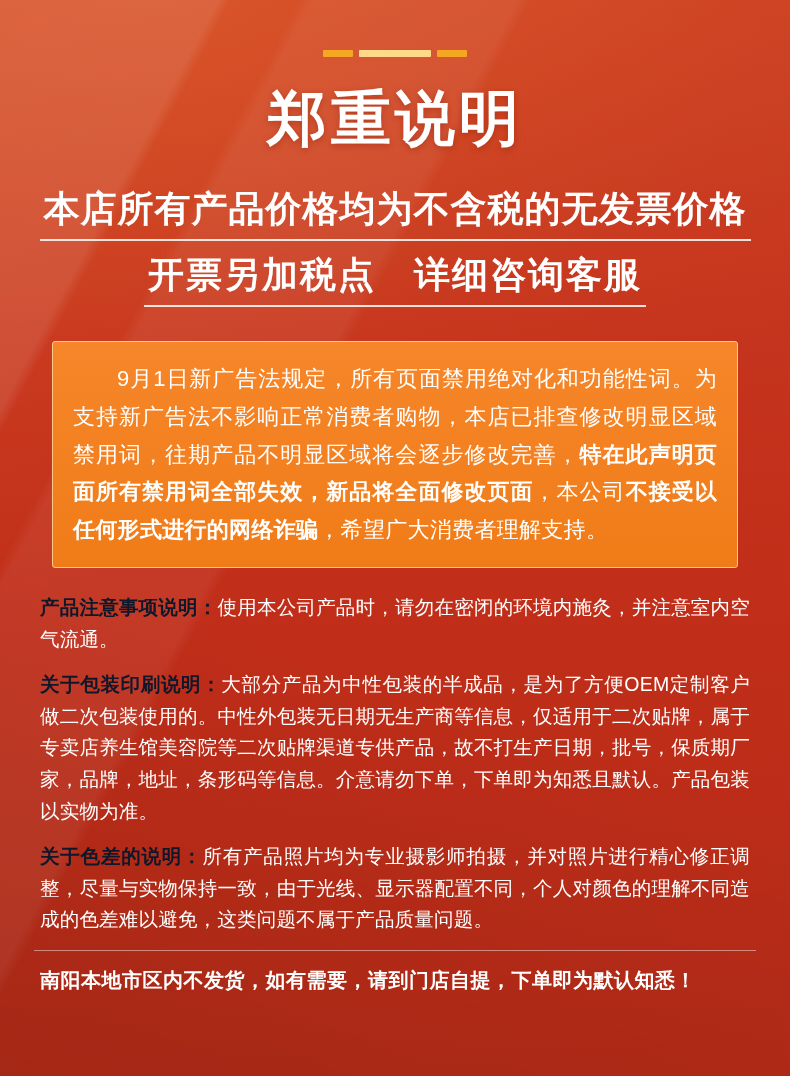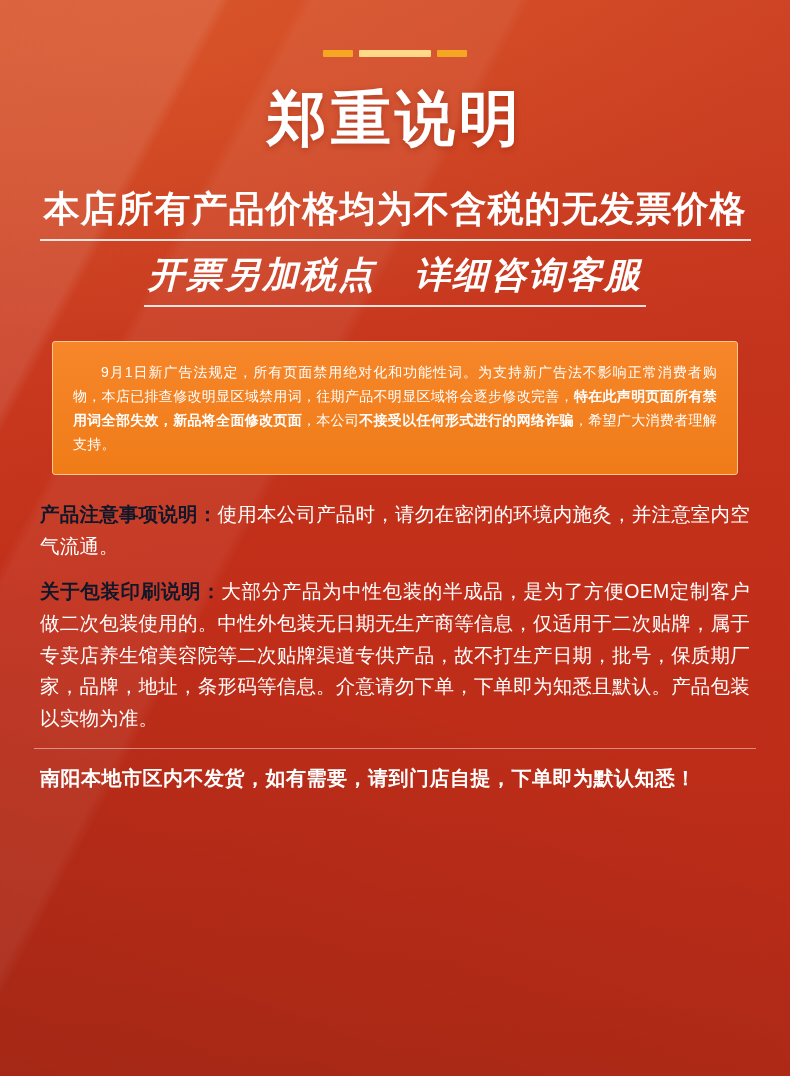--- a/index.html
+++ b/index.html
@@ -55,32 +55,32 @@
     font-weight: bold;
     font-size: 36px;
     line-height: 1.5;
     letter-spacing: 1px;
   }
   .subtitle-line {
     display: inline-block;
     border-bottom: 2px solid rgba(255,255,255,0.85);
     padding: 0 4px 3px 4px;
   }
-  .subtitle-line.second { margin-top: 7px; letter-spacing: 2px; font-style: italic; }
+  .subtitle-line.second { margin-top: 7px; letter-spacing: 2px; }
 
   
   .notice-box {
     margin: 34px 24px 0 24px;
     background: #f48120;
     background: linear-gradient(180deg,#f6862a 0%, #f07c18 100%);
     border: 1px solid #ffc98a;
     border-radius: 3px;
     padding: 18px 20px 18px 20px;
     color: #ffffff;
-    font-size: 14px;
+    font-size: 22px;
     line-height: 1.72;
     text-align: justify;
     letter-spacing: 0.3px;
   }
   .notice-box p { text-indent: 2em; }
   .notice-box b { font-weight: bold; }
 
   
   .sections { margin-top: 24px; padding: 0 12px; }
   .section { margin-bottom: 14px; }
@@ -140,20 +140,23 @@
 
     <div class="section">
       <p><span class="lead">产品注意事项说明：</span><span>使用本公司产品时，请勿在密闭的环境内施灸，并注意室内空气流通。</span></p>
     </div>
 
 
     <div class="section">
       <p><span class="lead">关于包装印刷说明：</span><span>大部分产品为中性包装的半成品，是为了方便OEM定制客户做二次包装使用的。中性外包装无日期无生产商等信息，仅适用于二次贴牌，属于专卖店养生馆美容院等二次贴牌渠道专供产品，故不打生产日期，批号，保质期厂家，品牌，地址，条形码等信息。介意请勿下单，下单即为知悉且默认。产品包装以实物为准。</span></p>
     </div>
 
+    <div class="section">
+      <p><span class="lead">关于色差的说明：</span><span>所有产品照片均为专业摄影师拍摄，并对照片进行精心修正调整，尽量与实物保持一致，由于光线、显示器配置不同，个人对颜色的理解不同造成的色差难以避免，这类问题不属于产品质量问题。</span></p>
+    </div>
 
   </div>
 
   <div class="divider"></div>
 
   <div class="footer-note">南阳本地市区内不发货，如有需要，请到门店自提，下单即为默认知悉！</div>
 
 </div>
 
 </body></html>

